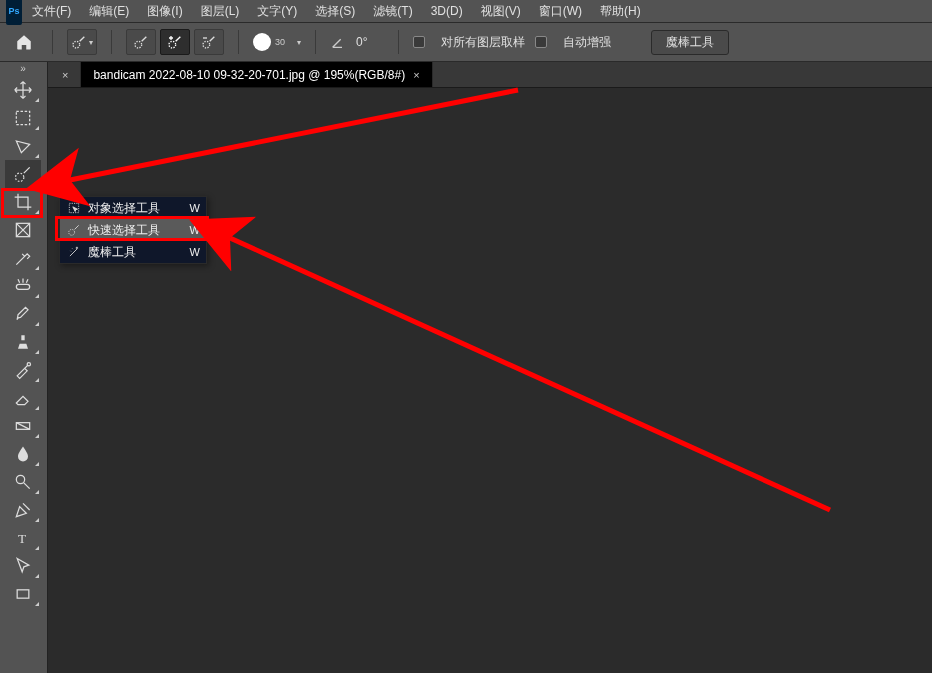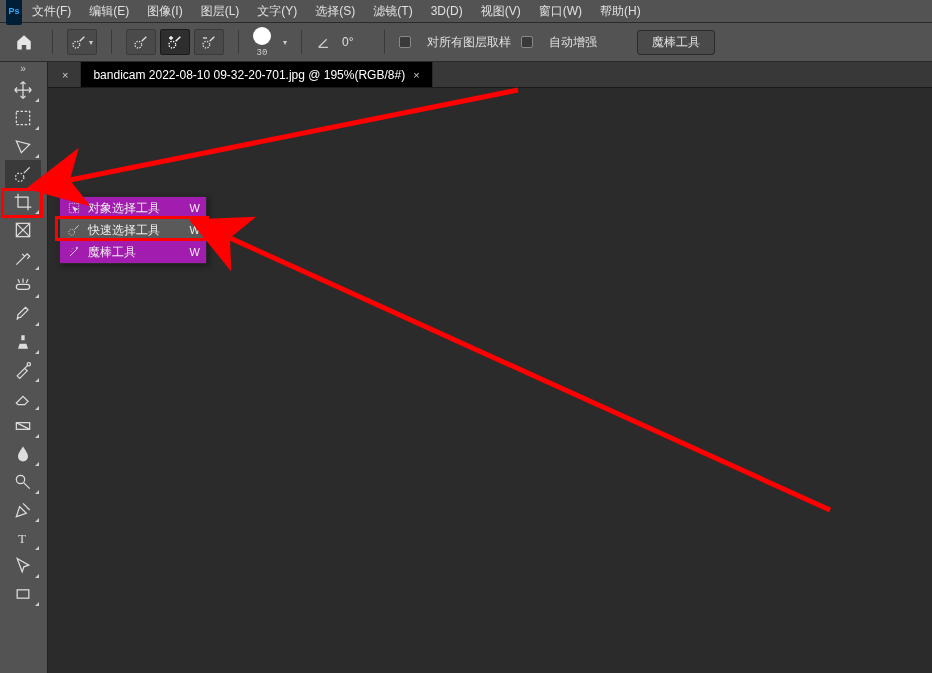--- a/index.html
+++ b/index.html
@@ -143,21 +143,21 @@
     position:absolute;
     left:1px; top:188px;
     width:42px; height:30px;
     border:3px solid #ff0000;
     pointer-events:none;
   }
   .flyout {
     position:absolute;
     left:59px; top:196px;
     width:148px;
-    background:#a21caf;
+    background:#0f172a;
     border:1px solid #2a2a2a;
     box-shadow: 2px 2px 6px rgba(0,0,0,.4);
     z-index:3;
   }
   .fly-item {
     display:flex; align-items:center;
     height:22px;
     padding: 0 6px;
     gap:6px;
     position:relative;
@@ -225,21 +225,21 @@
     </div>
     <div class="opt-btn boxed">
       <svg viewBox="0 0 24 24" width="16" height="16" fill="none" stroke="#ddd" stroke-width="2">
           <circle cx="8" cy="16" r="5" stroke-dasharray="2 2"></circle>
           <path d="M13 11l7-7"></path>
           <path d="M3 6h6" stroke="#ddd"></path>
         </svg>
     </div>
   </div>
   <div class="divider"></div>
-  <div class="opt-group" style="flex-direction:column; line-height:1;font-family:Liberation Mono, monospace;">
+  <div class="opt-group" style="flex-direction:row; line-height:1;">
     <div class="circle-white"></div>
     <span class="size-label">30</span>
   </div>
   <span class="caret">▾</span>
   <div class="divider"></div>
   <div class="angle-icon">
     <svg viewBox="0 0 24 24" width="16" height="16" fill="none" stroke="#ccc" stroke-width="2">
         <path d="M4 20h14M4 20L16 8"></path>
       </svg>
   </div>

